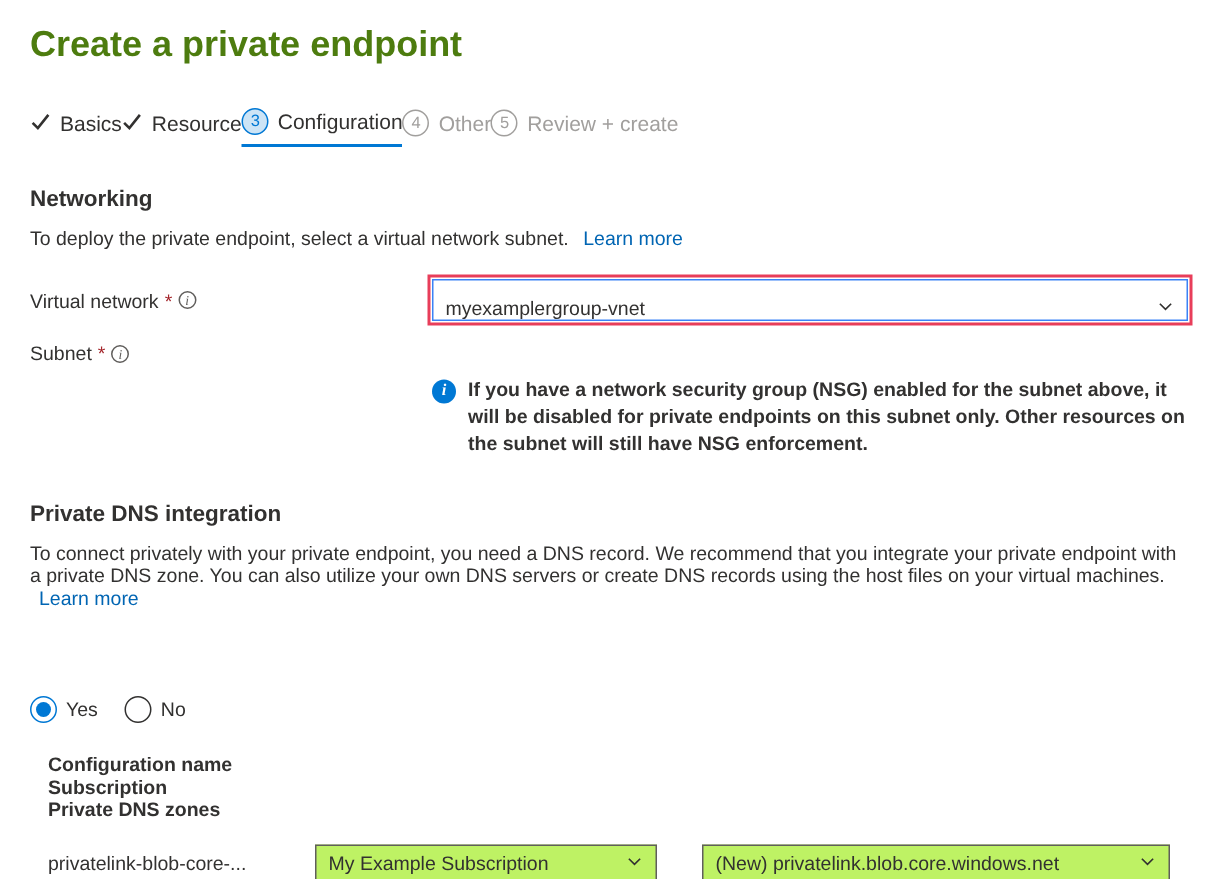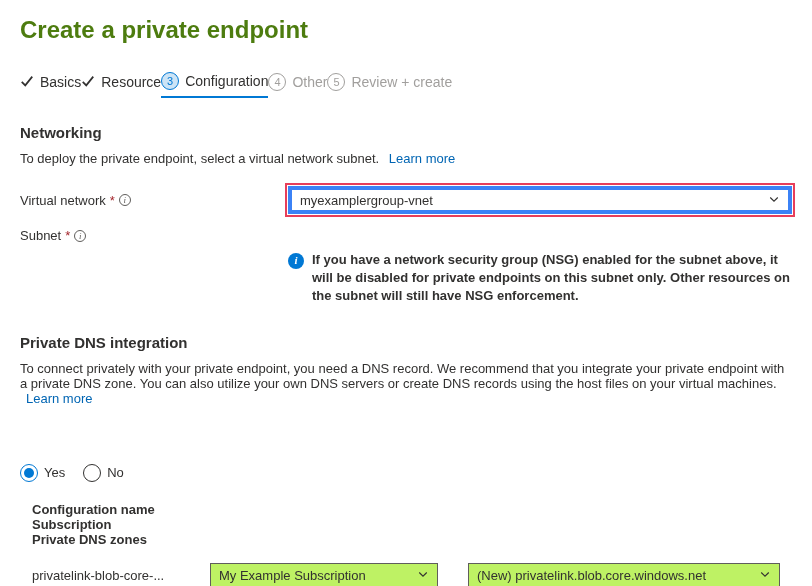--- a/index.html
+++ b/index.html
@@ -101,23 +101,23 @@
       align-items: center;
       justify-content: center;
       font-size: 9px;
       color: #605e5c;
       font-style: italic;
       font-family: serif;
     }
     .select-box {
       flex: 1;
       height: 28px;
-      border: 4px solid #3b82f6;
-      display: flex;
-      align-items: center;
+      border: 1px solid #3b82f6;
+      display: flex;
+      align-items: flex-end;
       justify-content: space-between;
       padding: 0 8px;
       font-size: 13px;
       background: #fff;
       cursor: pointer;
     }
     .select-box.highlight {
       outline: 2px solid #e83e5a;
       outline-offset: 1px;
     }

